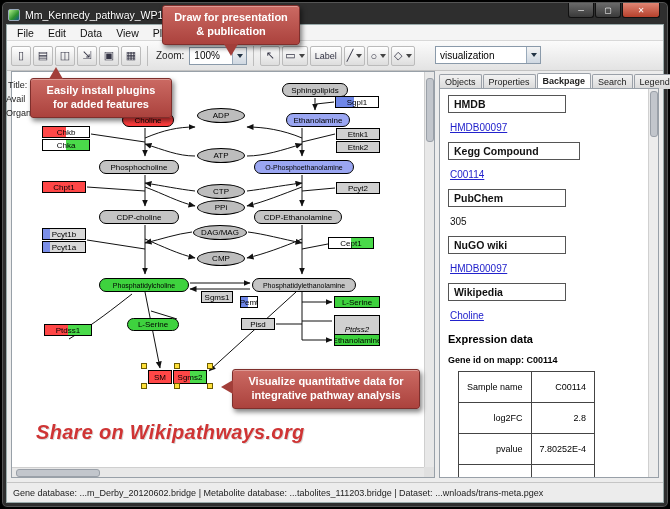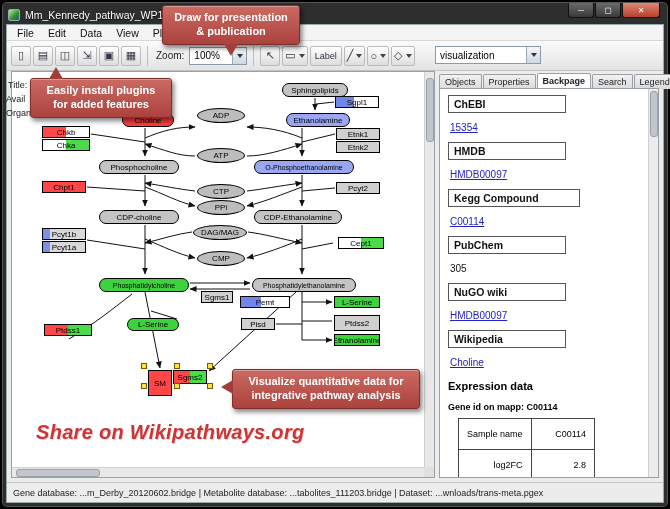--- a/index.html
+++ b/index.html
@@ -191,32 +191,32 @@
                 <div class="node oval" style="left: 185px; top: 112px; width: 48px; height: 15px;">CTP</div>
                 <div class="node oval" style="left: 185px; top: 128px; width: 48px; height: 15px;">PPi</div>
                 <div class="node gene-red" style="left: 30px; top: 109px; width: 44px; height: 12px;">Chpt1</div>
                 <div class="node gene-gray" style="left: 324px; top: 110px; width: 44px; height: 12px;">Pcyt2</div>
                 <div class="node met-gray" style="left: 87px; top: 138px; width: 80px; height: 14px;">CDP-choline</div>
                 <div class="node met-gray" style="left: 242px; top: 138px; width: 88px; height: 14px;">CDP-Ethanolamine</div>
                 <div class="node oval" style="left: 181px; top: 153px; width: 54px; height: 15px;">DAG/MAG</div>
                 <div class="node oval" style="left: 185px; top: 179px; width: 48px; height: 15px;">CMP</div>
                 <div class="node gene-bluestripe" style="left: 30px; top: 156px; width: 44px; height: 12px;">Pcyt1b</div>
                 <div class="node gene-bluestripe" style="left: 30px; top: 169px; width: 44px; height: 12px;">Pcyt1a</div>
-                <div class="node gene-greenhalf" style="left: 326px; top: 165px; width: 46px; height: 12px;">Cept1</div>
+                <div class="node gene-greenhalf" style="left: 316px; top: 165px; width: 46px; height: 12px;">Cept1</div>
                 <div class="node met-green" style="left: 87px; top: 206px; width: 90px; height: 14px; font-size: 7px;">Phosphatidylcholine</div>
                 <div class="node met-gray" style="left: 240px; top: 206px; width: 104px; height: 14px; font-size: 7px;">Phosphatidylethanolamine</div>
                 <div class="node gene-gray" style="left: 189px; top: 219px; width: 32px; height: 12px;">Sgms1</div>
-                <div class="node gene-blue" style="left: 228px; top: 224px; width: 50px; height: 12px;">Pemt</div>
+                <div class="node gene-blue" style="left: 228px; top: 224px; width: 18px; height: 12px;">Pemt</div>
                 <div class="node met-green-rect" style="left: 322px; top: 224px; width: 46px; height: 12px;">L-Serine</div>
-                <div class="node gene-gray" style="left: 322px; top: 243px; width: 46px; height: 16px;">Ptdss2</div>
+                <div class="node gene-gray" style="left: 322px; top: 243px; width: 46px; height: 28px; font-style: italic;">Ptdss2</div>
                 <div class="node met-green-rect" style="left: 322px; top: 262px; width: 46px; height: 12px;">Ethanolamine</div>
                 <div class="node gene-gray" style="left: 229px; top: 246px; width: 34px; height: 12px;">Pisd</div>
                 <div class="node met-green" style="left: 115px; top: 246px; width: 52px; height: 13px;">L-Serine</div>
                 <div class="node gene-redgreen" style="left: 32px; top: 252px; width: 48px; height: 12px;">Ptdss1</div>
-                <div class="node gene-red" style="left: 136px; top: 298px; width: 24px; height: 26px;">SM</div>
+                <div class="node gene-red" style="left: 136px; top: 298px; width: 24px; height: 14px;">SM</div>
                 <div class="node gene-redgreen" style="left: 161px; top: 298px; width: 34px; height: 14px;">Sgms2</div>
                 <div class="handle" style="left: 129px; top: 291px;"></div>
                 <div class="handle" style="left: 162px; top: 291px;"></div>
                 <div class="handle" style="left: 195px; top: 291px;"></div>
                 <div class="handle" style="left: 129px; top: 311px;"></div>
                 <div class="handle" style="left: 162px; top: 311px;"></div>
                 <div class="handle" style="left: 195px; top: 311px;"></div>
               </div>
           </div>
           <div class="sb-v">
@@ -230,21 +230,20 @@
         <div id="side-panel">
           <div id="tabs">
               <span class="tab">Objects</span>
               <span class="tab">Properties</span>
               <span class="tab active">Backpage</span>
               <span class="tab">Search</span>
               <span class="tab">Legend</span>
             </div>
           <div id="panel-body">
             <div id="sections">
-                <div class="bp-section"><div class="bp-header">ChEBI</div><a class="bp-link" href="#">15354</a></div>
                 <div class="bp-section"><div class="bp-header">HMDB</div><a class="bp-link" href="#">HMDB00097</a></div>
                 <div class="bp-section"><div class="bp-header wide">Kegg Compound</div><a class="bp-link" href="#">C00114</a></div>
                 <div class="bp-section"><div class="bp-header">PubChem</div><span class="bp-value">305</span></div>
                 <div class="bp-section"><div class="bp-header">NuGO wiki</div><a class="bp-link" href="#">HMDB00097</a></div>
                 <div class="bp-section"><div class="bp-header">Wikipedia</div><a class="bp-link" href="#">Choline</a></div>
               </div>
             <div id="expr-title">Expression data</div>
             <div id="gene-id">Gene id on mapp: C00114</div>
             <table id="expr-table">
                 <tbody id="expr-tbody">

